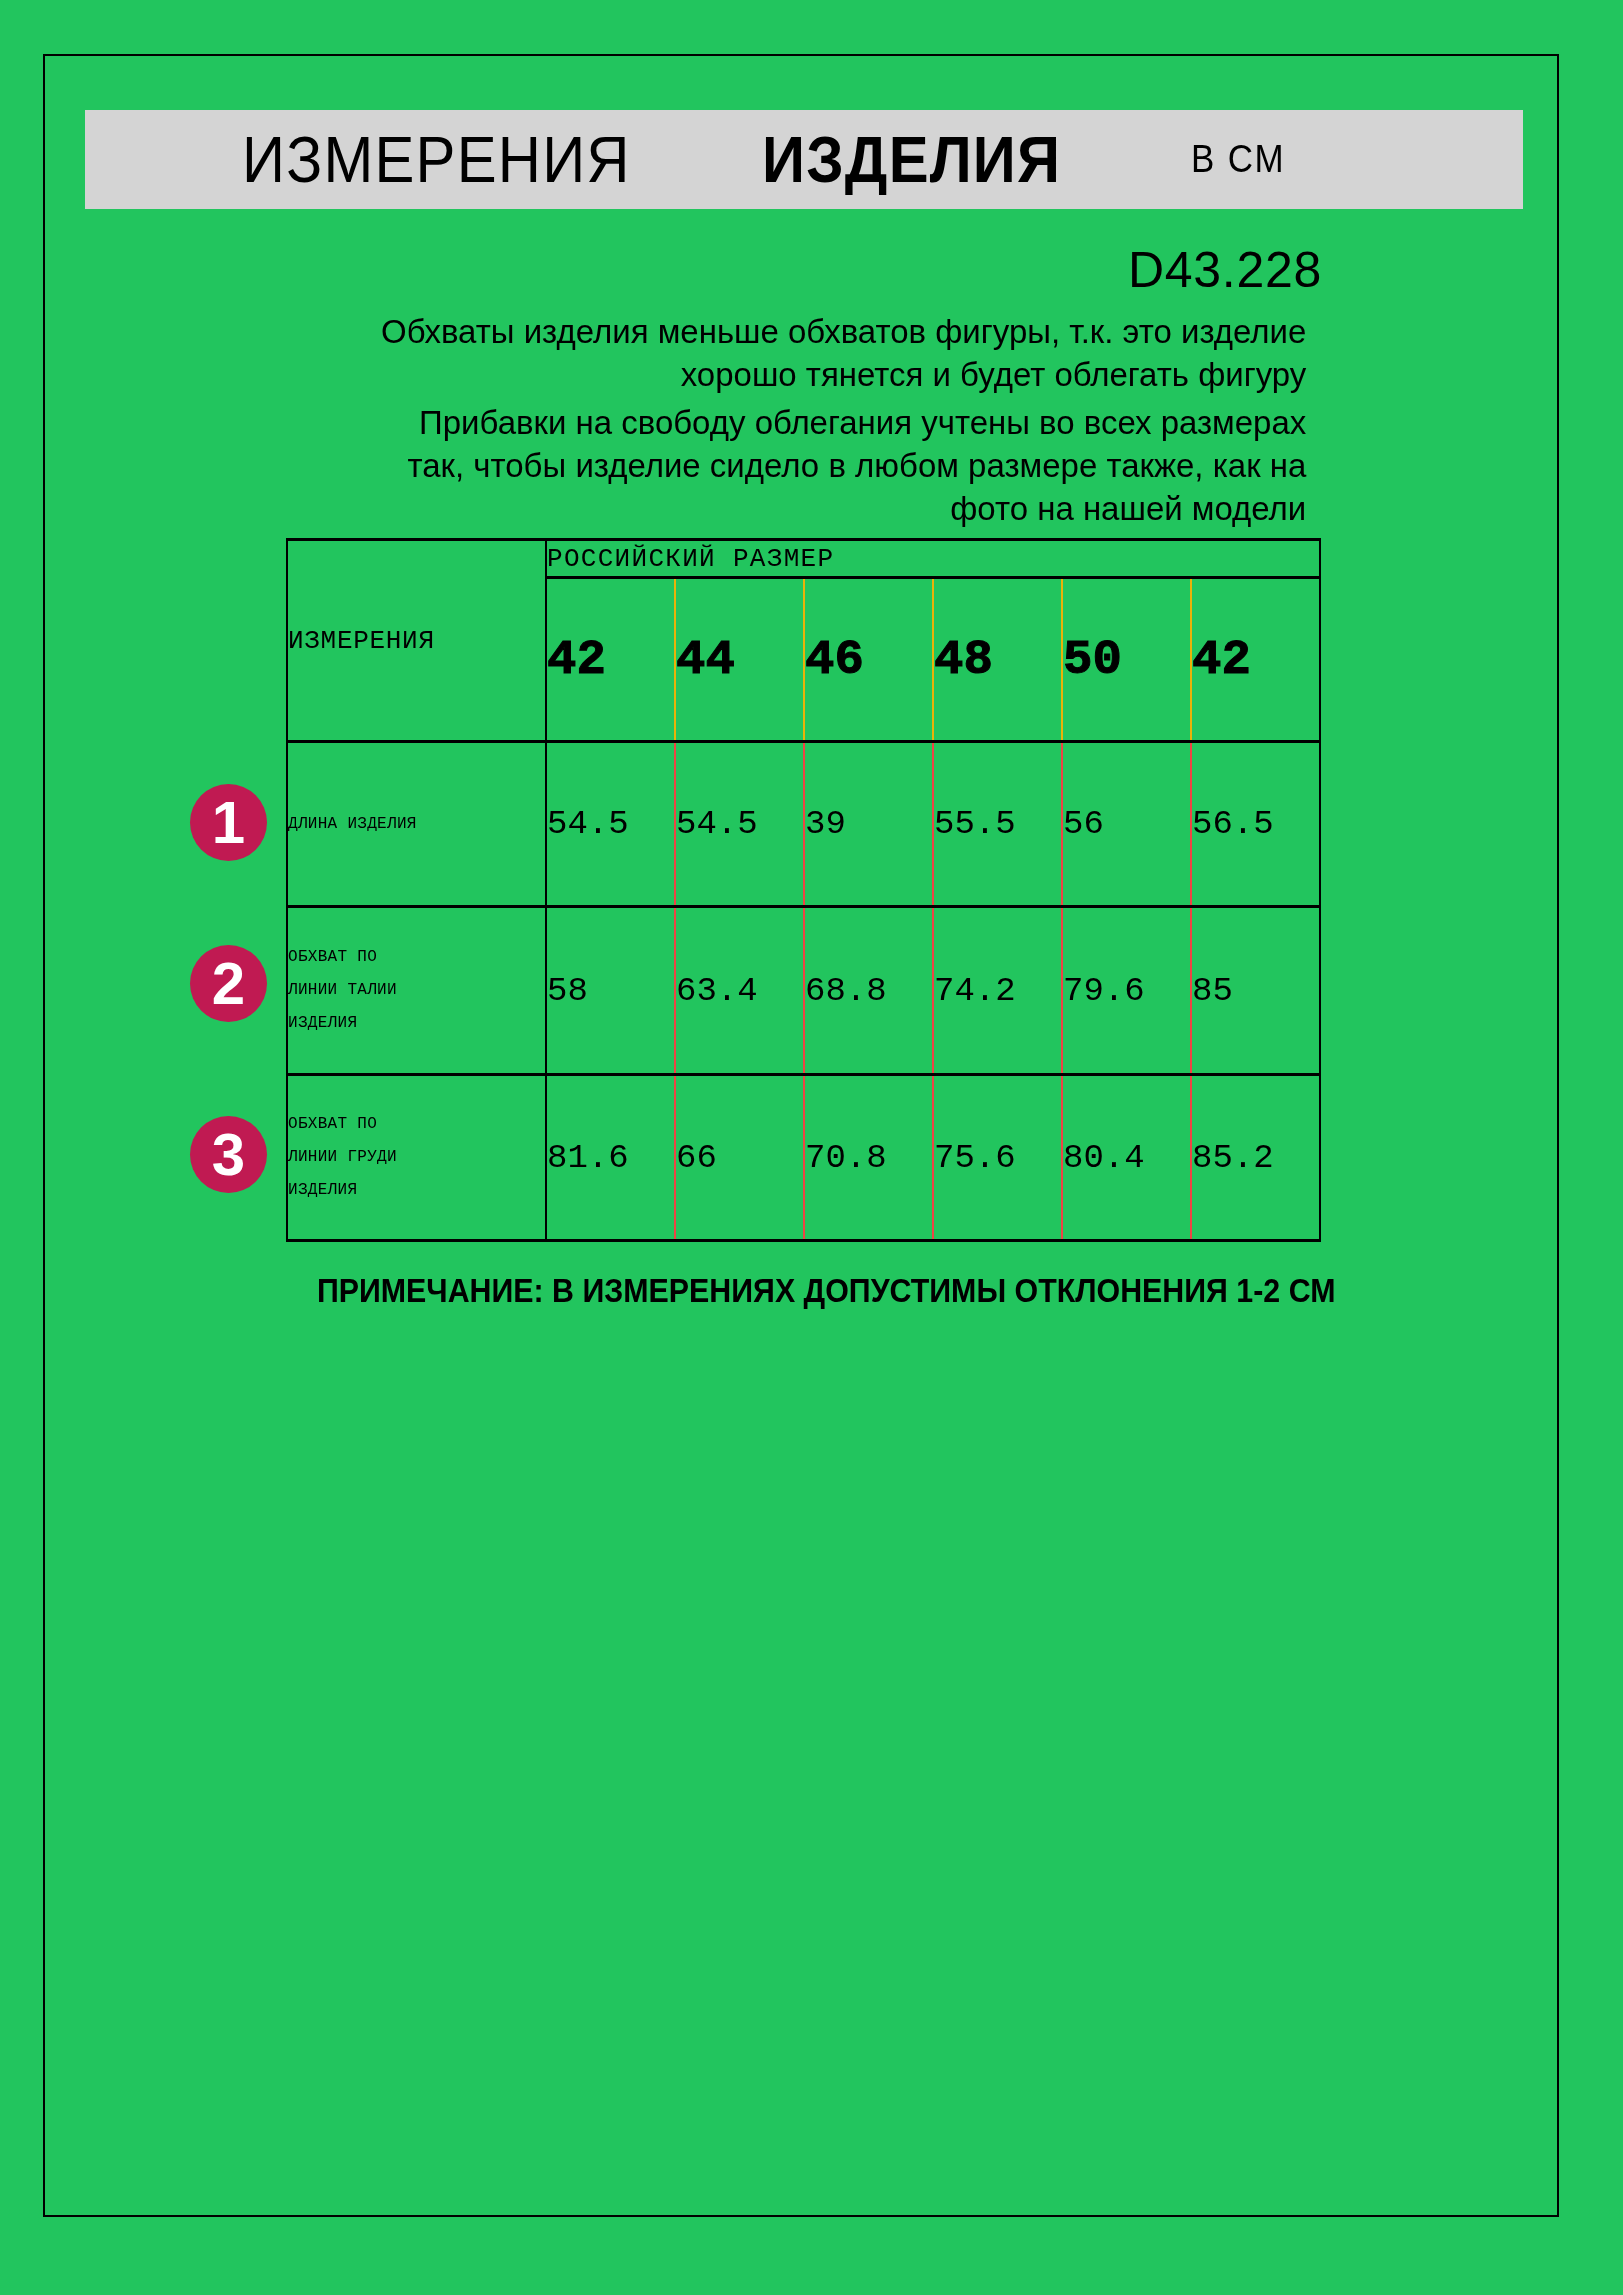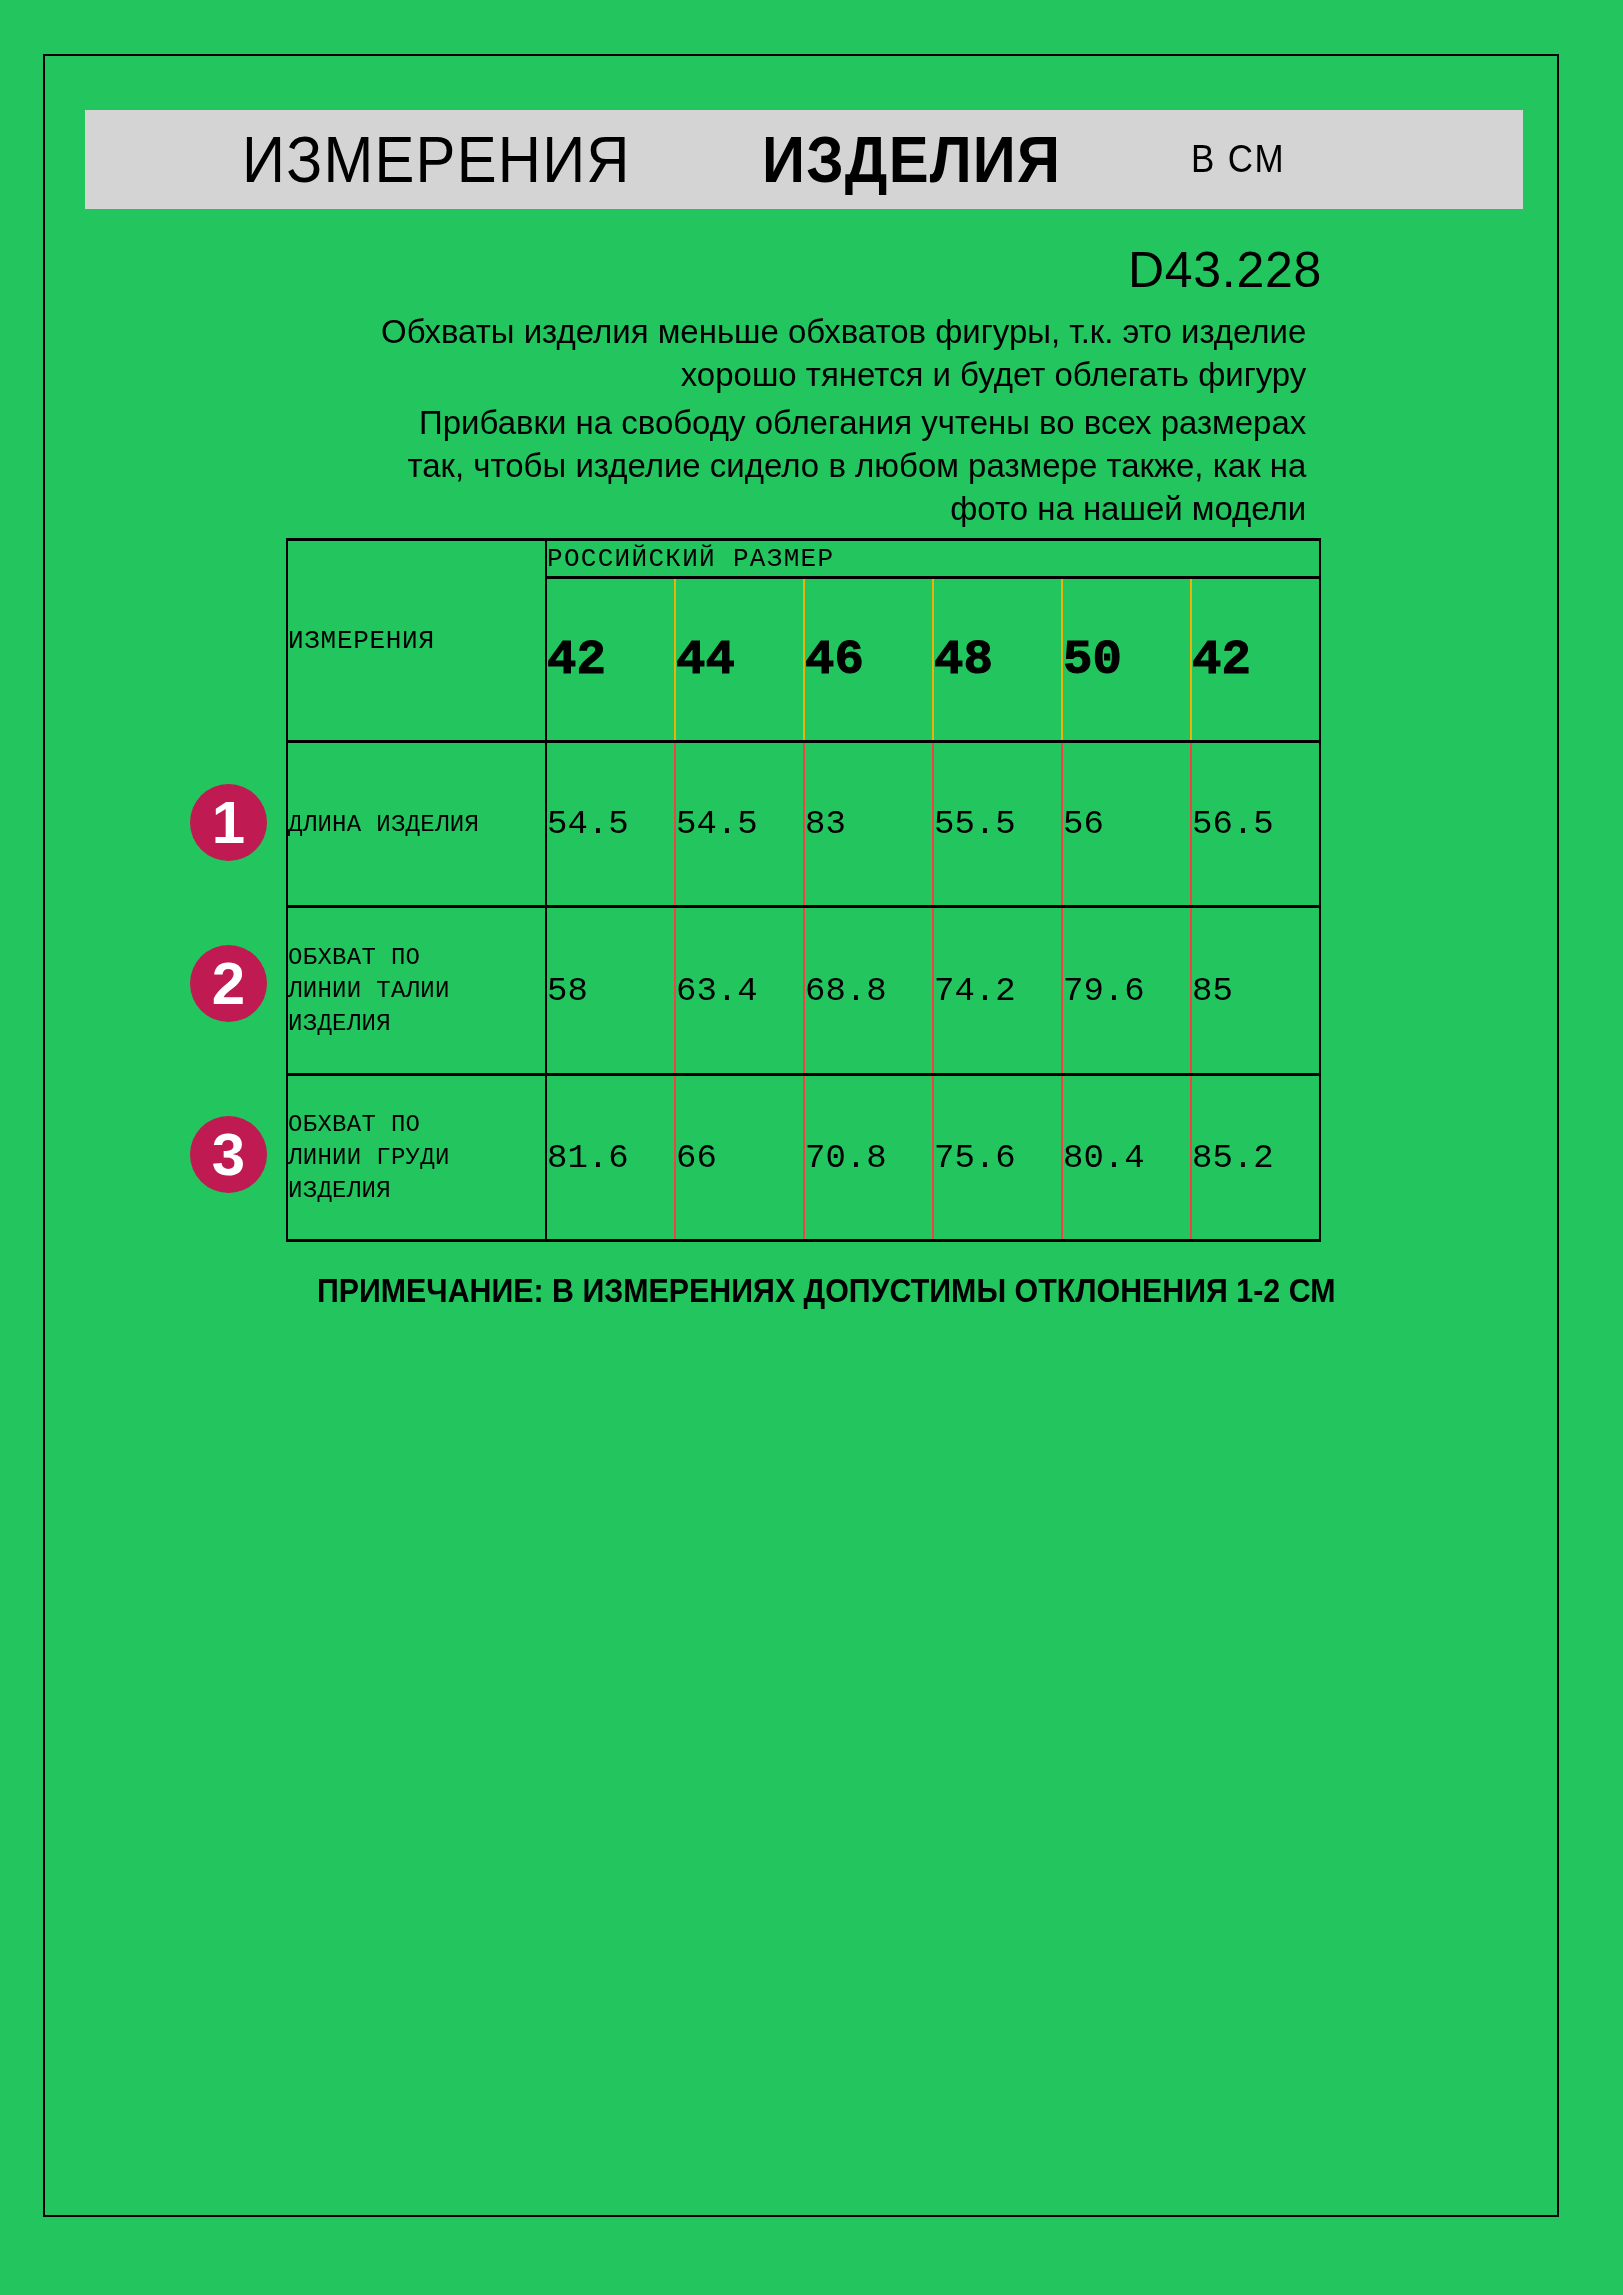--- a/index.html
+++ b/index.html
@@ -91,21 +91,21 @@
   .cell-size {
     border-left: 2px solid #eab308;
     border-bottom: 3.9px solid #000;
     font-size: 49px;
     font-weight: 700;
     -webkit-text-stroke: 1px #000;
   }
   .cell-rowlabel {
     border-right: 2px solid #000;
     border-bottom: 3.9px solid #000;
-    font-size: 24px;
+    font-size: 16px;
     letter-spacing: 0.3px;
   }
   .cell-rowlabel .lline { line-height: 33px; white-space: nowrap; }
   .cell-val {
     border-left: 2px solid #ef4444;
     border-bottom: 3.9px solid #000;
     font-size: 34px;
   }
   
   .num-circle {
@@ -187,21 +187,21 @@
         <td class="cell-size">48</td>
         <td class="cell-size">50</td>
         <td class="cell-size">42</td>
       </tr>
       <tr class="r-d1">
         <td class="cell-rowlabel">
           <div class="lline">ДЛИНА ИЗДЕЛИЯ</div>
         </td>
         <td class="cell-val">54.5</td>
         <td class="cell-val">54.5</td>
-        <td class="cell-val">83</td>
+        <td class="cell-val">39</td>
         <td class="cell-val">55.5</td>
         <td class="cell-val">56</td>
         <td class="cell-val">56.5</td>
       </tr>
       <tr class="r-d2">
         <td class="cell-rowlabel">
           <div class="lline">ОБХВАТ ПО</div>
           <div class="lline">ЛИНИИ ТАЛИИ</div>
           <div class="lline">ИЗДЕЛИЯ</div>
         </td>

